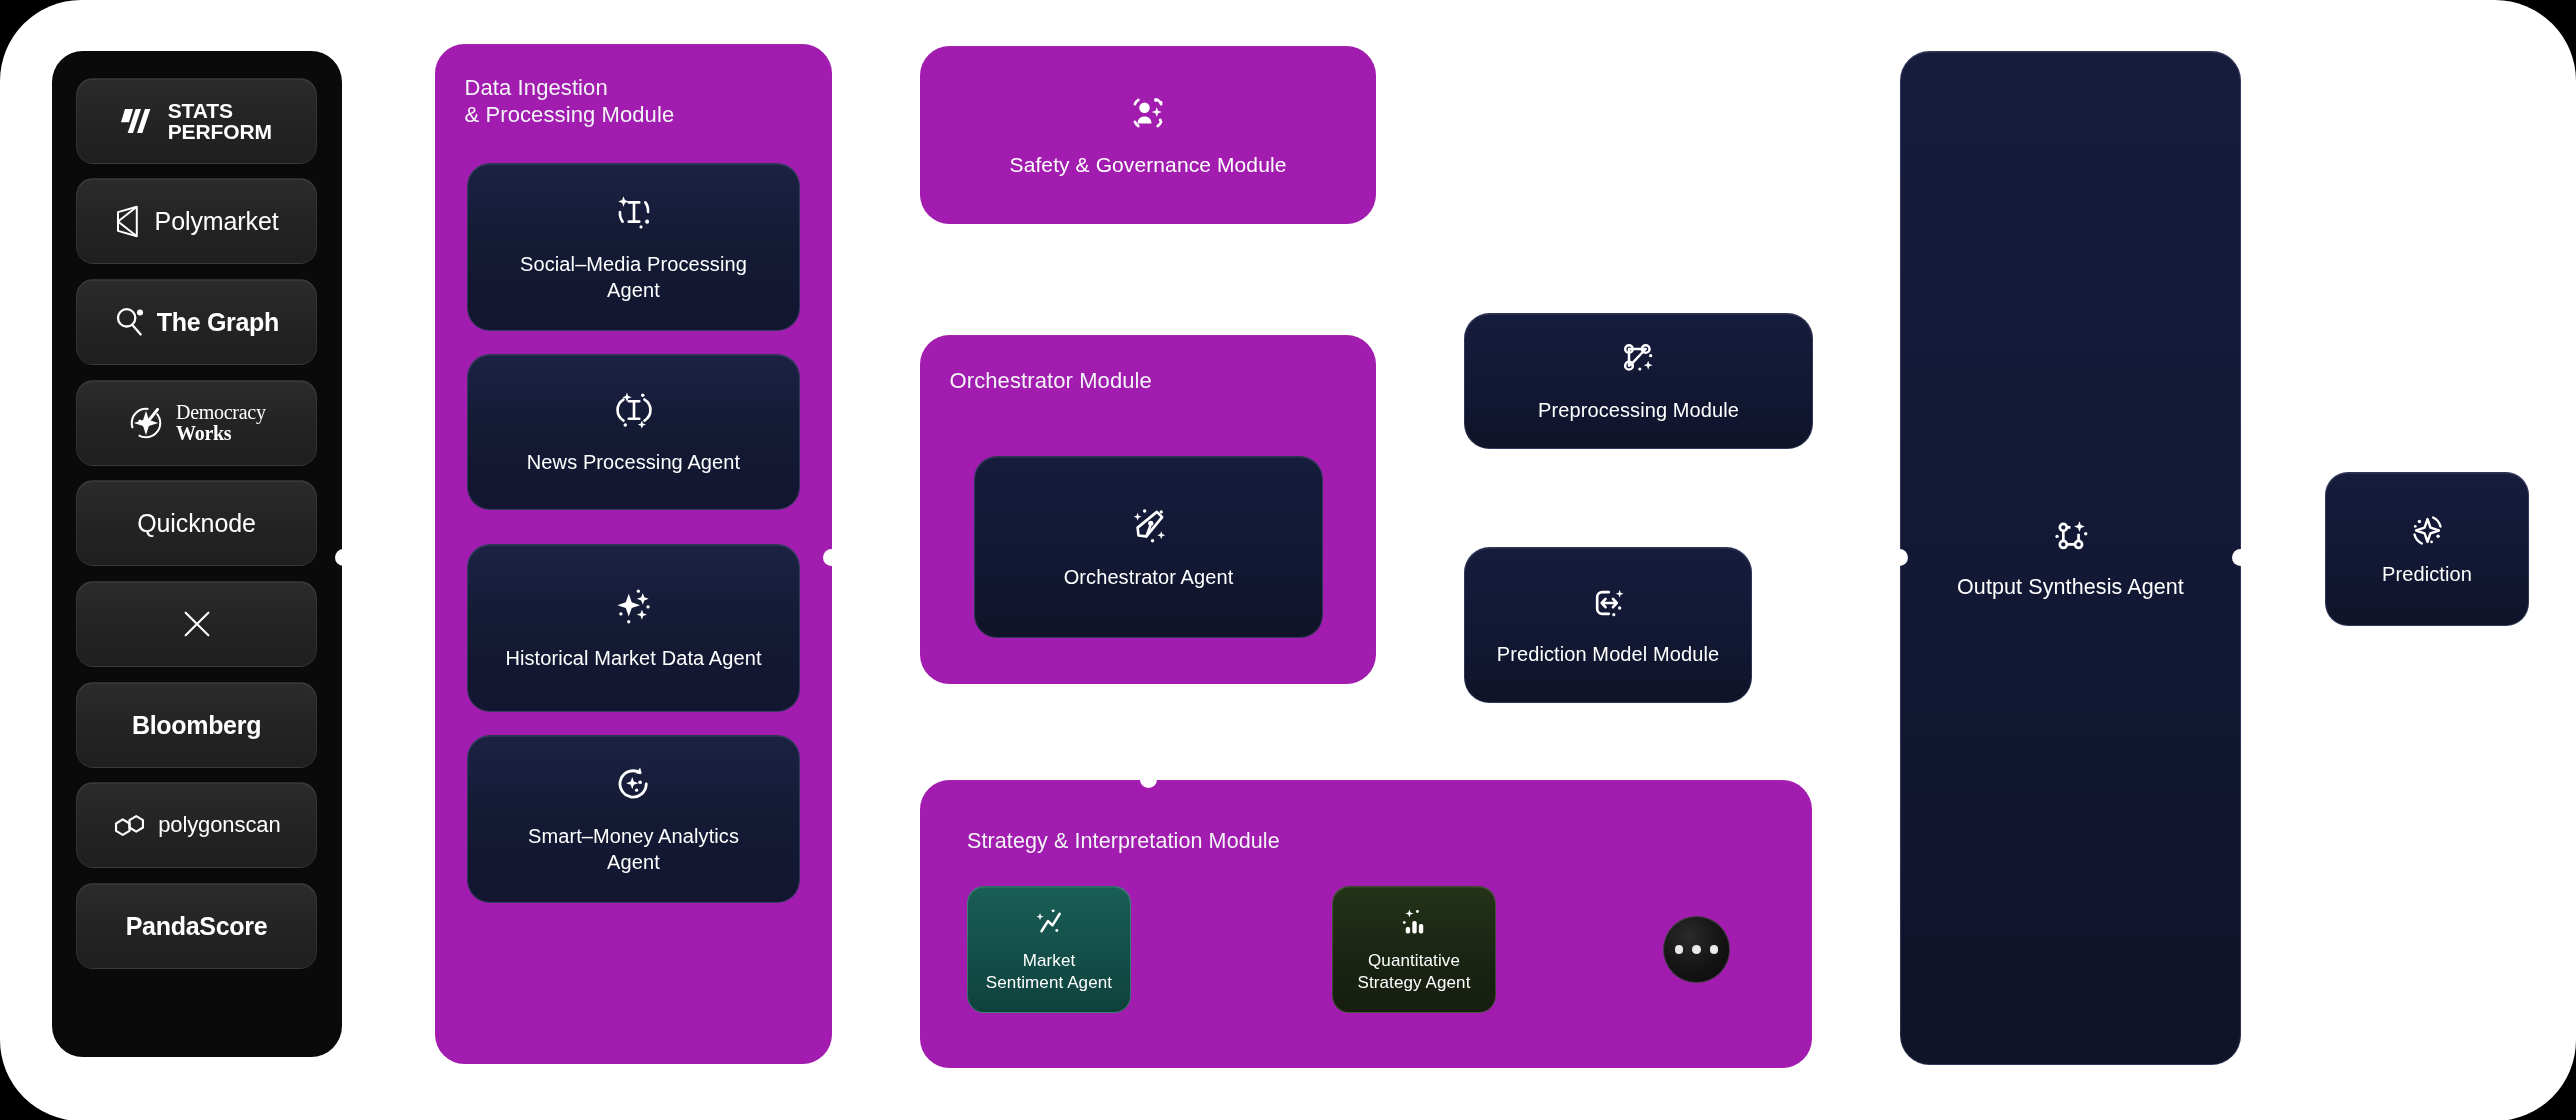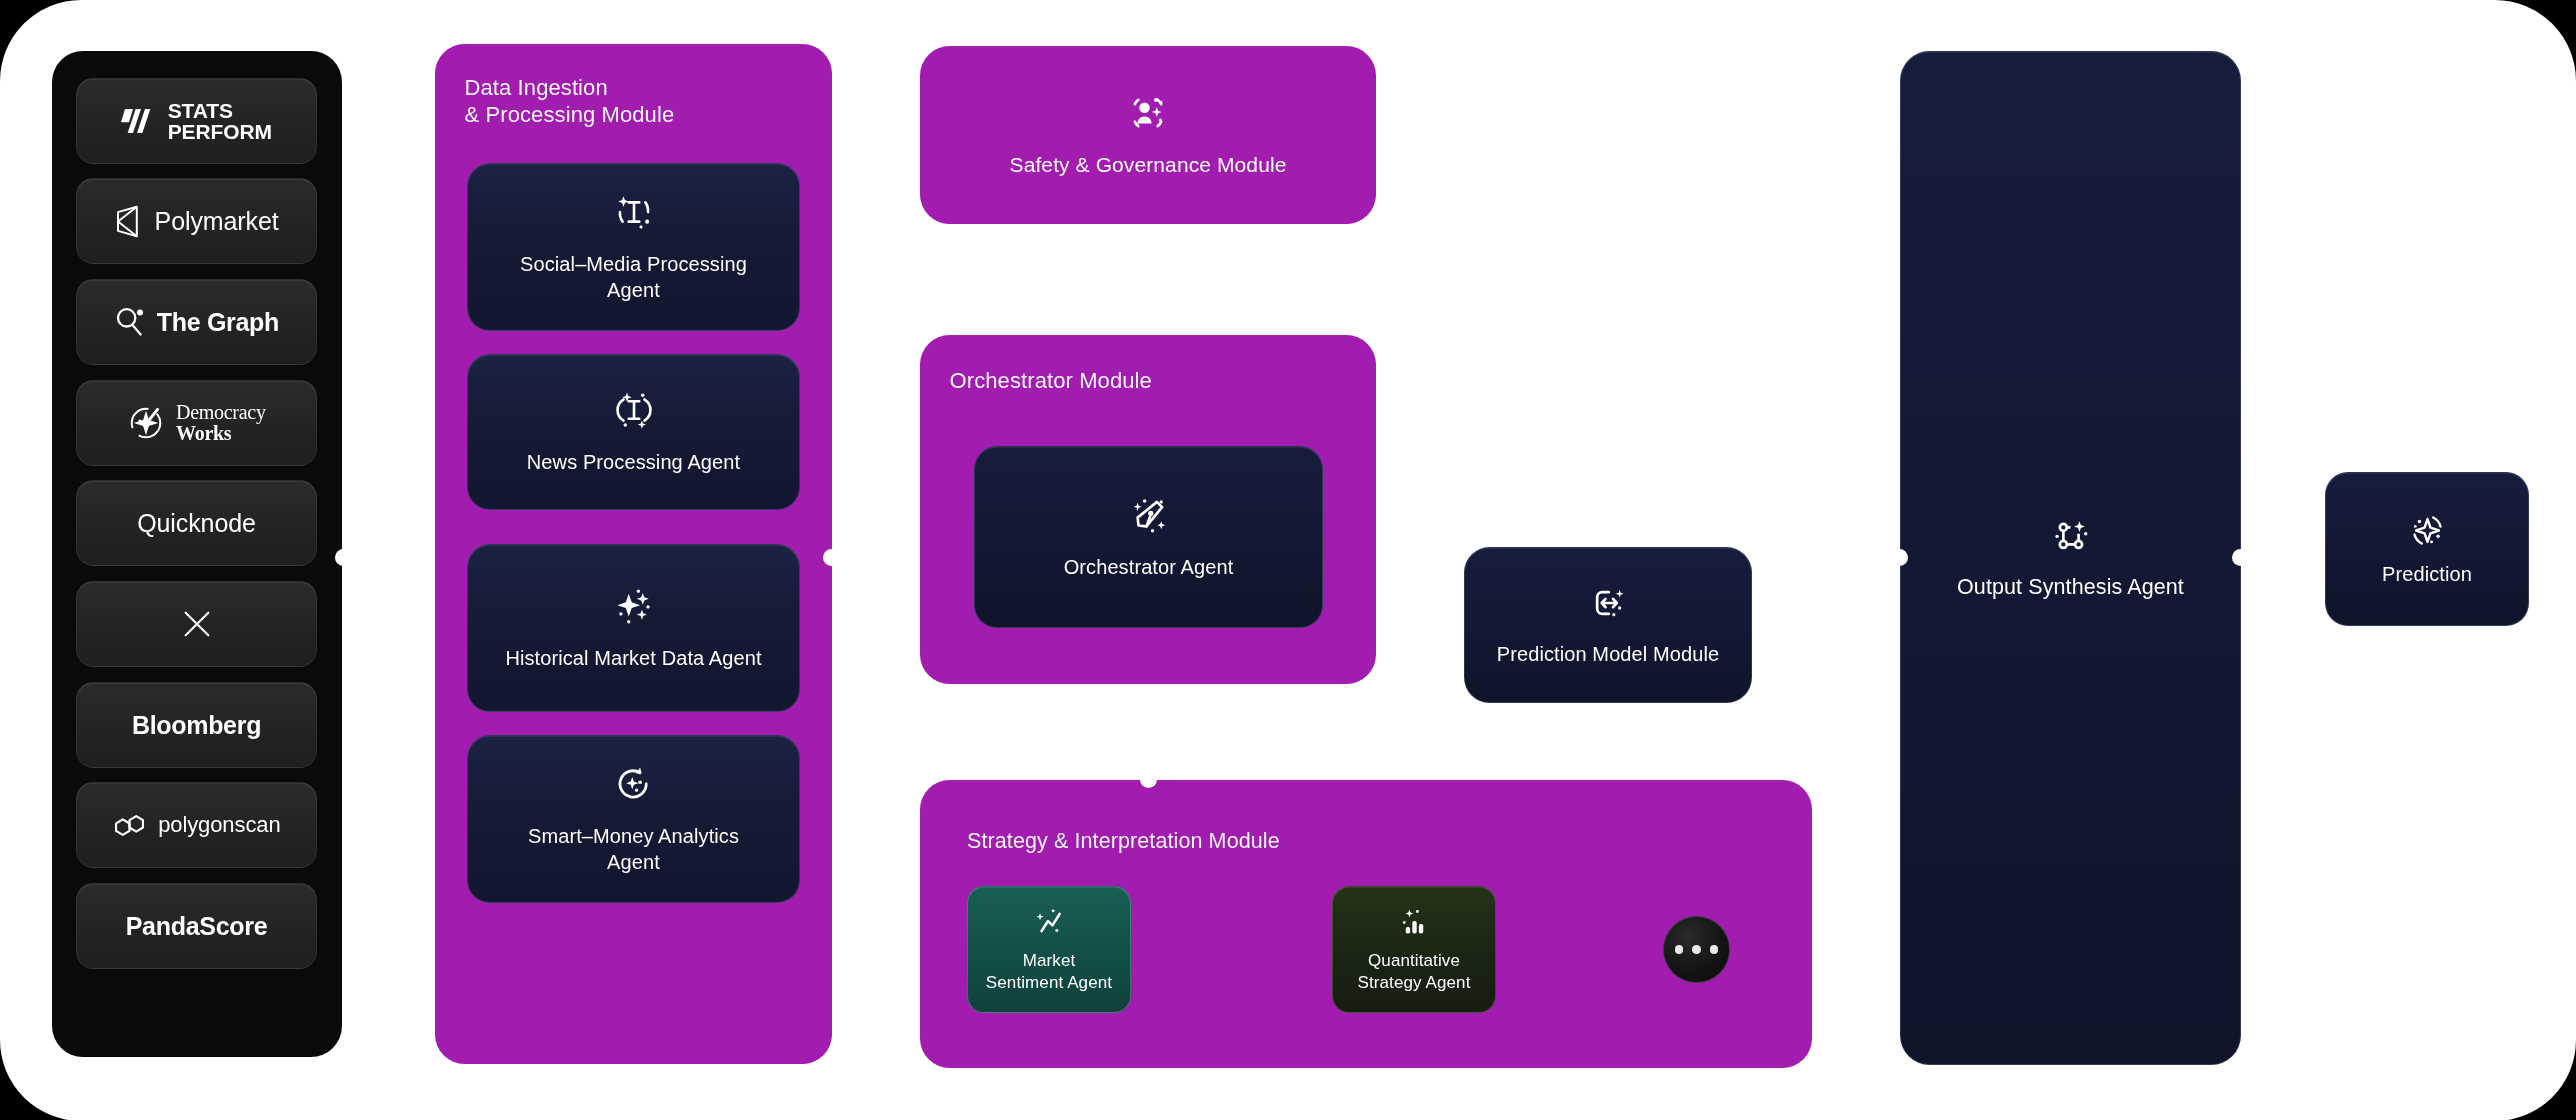--- a/index.html
+++ b/index.html
@@ -311,38 +311,52 @@
         <circle cx="39" cy="12" r="1.6" fill="#ffffff"></circle>
         <circle cx="38" cy="32" r="1.8" fill="#ffffff"></circle>
       </svg>
       <span class="card-label" style="font-size:21px;">Safety &amp; Governance Module</span>
     </div>
   </div>
   <div class="conn" style="left:1140px; top:224px;"></div>
 
   <div class="module" style="left:920px; top:335px; width:456px; height:349px;">
     <div class="module-title" style="left:29.5px; top:32px;">Orchestrator Module</div>
-    <div class="card plain" style="left:54px; top:111px; width:349px; height:182px;">
+    <div class="card plain" style="left:54px; top:121px; width:349px; height:182px;">
       <svg class="card-icon" width="42" height="42" viewBox="0 0 48 48">
         <g fill="none" stroke="#ffffff" stroke-width="3" stroke-linejoin="round" stroke-linecap="round">
           <path d="M33 9 L39 15 L21 37 L12 36 L11 27 Z"></path>
           <path d="M21 37 L27 21"></path>
         </g>
         <circle cx="26" cy="22" r="3" fill="#ffffff"></circle>
         <path d="M11 10 L12.2 13.4 L15.6 14.6 L12.2 15.8 L11 19.2 L9.8 15.8 L6.4 14.6 L9.8 13.4 Z" fill="#ffffff"></path>
         <path d="M38 31 L39.2 34.4 L42.6 35.6 L39.2 36.8 L38 40.2 L36.8 36.8 L33.4 35.6 L36.8 34.4 Z" fill="#ffffff"></path>
         <circle cx="19" cy="8" r="2" fill="#ffffff"></circle>
         <circle cx="38" cy="9" r="1.9" fill="#ffffff"></circle>
         <circle cx="28" cy="42" r="1.9" fill="#ffffff"></circle>
       </svg>
       <span class="card-label">Orchestrator Agent</span>
     </div>
   </div>
   <div class="conn" style="left:1140px; top:771px;"></div>
 
+  <div class="card plain" style="left:1464px; top:313px; width:349px; height:136px; border-radius:25.5px;">
+    <svg class="card-icon" width="40" height="40" viewBox="0 0 48 48">
+      <g fill="none" stroke="#ffffff" stroke-width="3" stroke-linecap="round">
+        <path d="M12 12 L32 12 M12 12 L12 32 M32 12 L14 31"></path>
+      </g>
+      <circle cx="12" cy="12" r="4.6" fill="none" stroke="#ffffff" stroke-width="3"></circle>
+      <circle cx="32" cy="12" r="4.6" fill="none" stroke="#ffffff" stroke-width="3"></circle>
+      <circle cx="12" cy="32" r="4.6" fill="none" stroke="#ffffff" stroke-width="3"></circle>
+      <path d="M35 26 L36.4 30 L40.4 31.4 L36.4 32.8 L35 36.8 L33.6 32.8 L29.6 31.4 L33.6 30 Z" fill="#ffffff"></path>
+      <circle cx="38" cy="20" r="2" fill="#ffffff"></circle>
+      <circle cx="25" cy="36" r="1.9" fill="#ffffff"></circle>
+    </svg>
+    <span class="card-label">Preprocessing Module</span>
+  </div>
 
   <div class="card plain" style="left:1464px; top:547px; width:288px; height:156px; border-radius:25.5px;">
     <svg class="card-icon" width="40" height="40" viewBox="0 0 48 48">
       <path d="M25 11 L17 11 A6 6 0 0 0 11 17 L11 31 A6 6 0 0 0 17 37 L25 37" fill="none" stroke="#ffffff" stroke-width="3.2" stroke-linecap="round"></path>
       <g fill="none" stroke="#ffffff" stroke-width="3.2" stroke-linecap="round" stroke-linejoin="round">
         <line x1="17" y1="24" x2="34" y2="24"></line>
         <polyline points="21,19 16.5,24 21,29"></polyline>
         <polyline points="30,19 34.5,24 30,29"></polyline>
       </g>
       <path d="M38 8 L39.2 11.6 L42.8 12.8 L39.2 14 L38 17.6 L36.8 14 L33.2 12.8 L36.8 11.6 Z" fill="#ffffff"></path>

